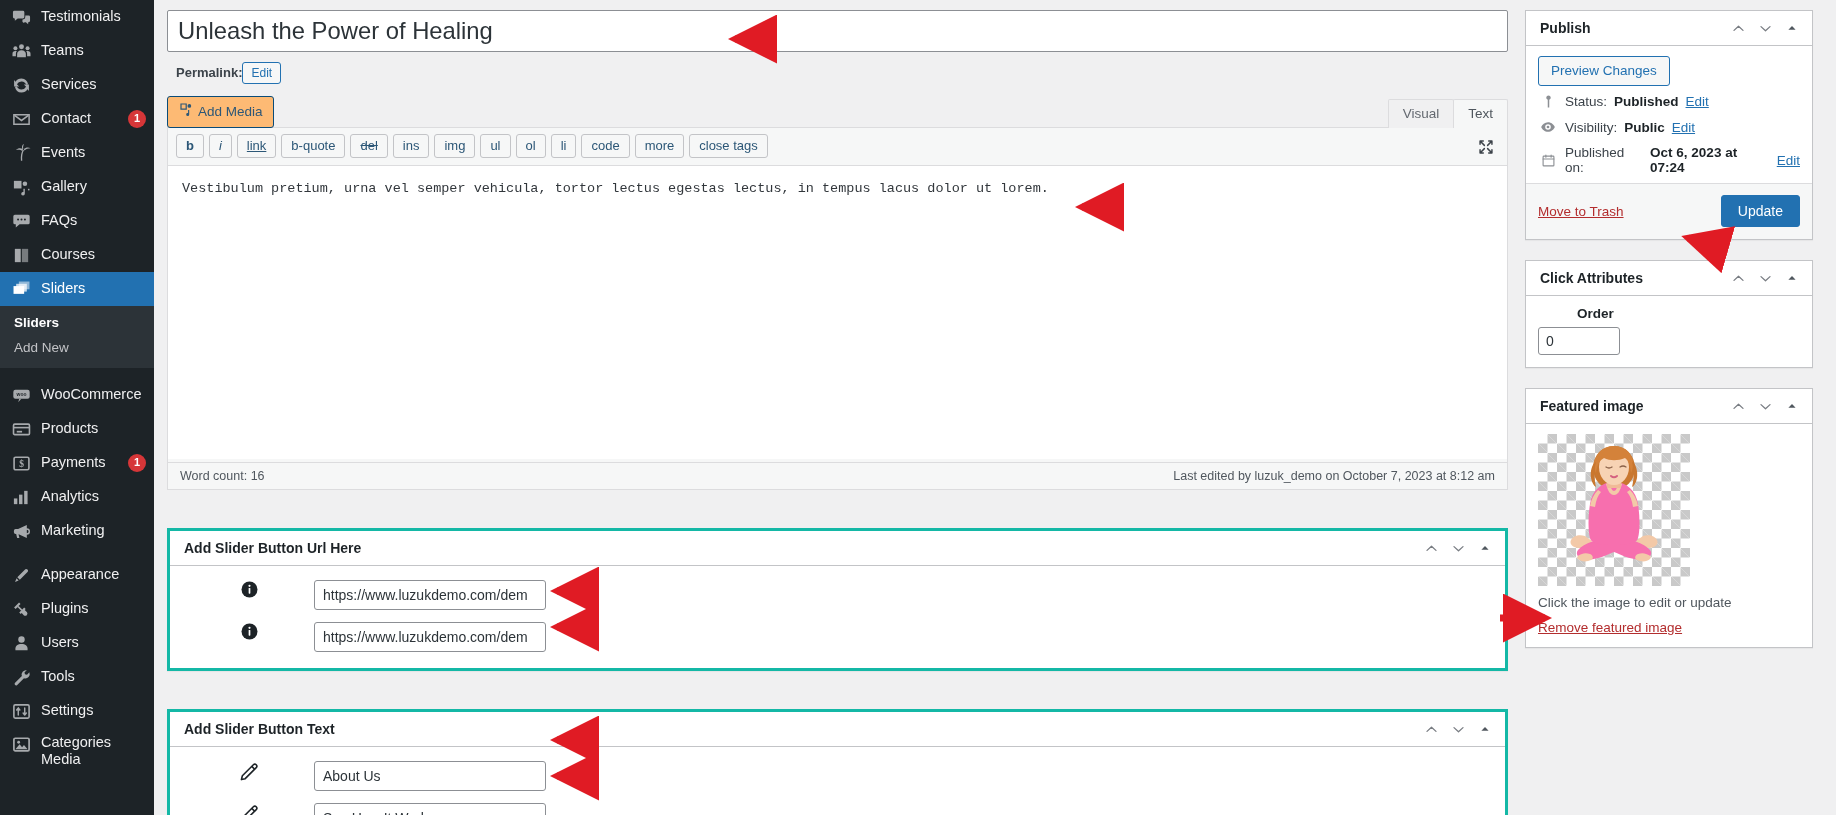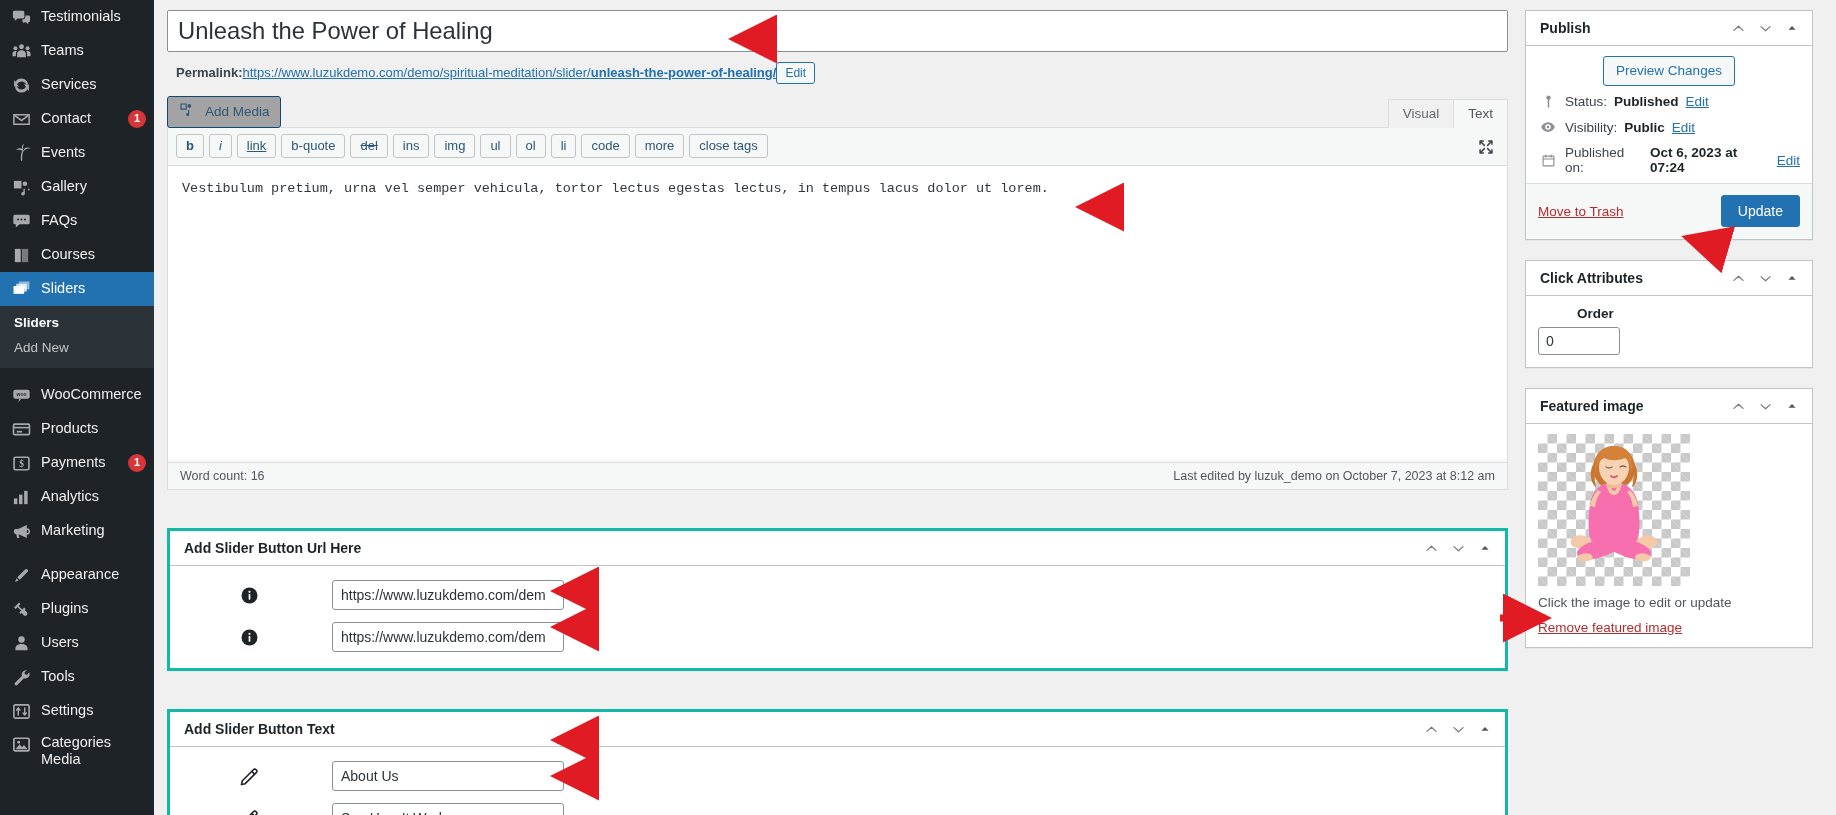--- a/index.html
+++ b/index.html
@@ -82,22 +82,22 @@
   .btn-small {
     background: #f6f7f7; border: 1px solid #2271b1; color: #2271b1;
     border-radius: 3px; font-size: 12px; padding: 1px 8px; line-height: 18px;
     cursor: pointer; font-family: "Liberation Sans", sans-serif;
   }
 
   
   .editor-wrap { margin-top: 12px; position: relative; }
   .media-row { display: flex; align-items: flex-end; justify-content: space-between; }
   .btn-addmedia {
-    display: inline-flex; align-items: center; gap: 11px;
-    background: #a3a3a3; border: 1px solid #0a4b78; color: #2c5777;
+    display: inline-flex; align-items: center; gap: 4px;
+    background: #fdba74; border: 1px solid #0a4b78; color: #2c5777;
     border-radius: 3px; padding: 4px 10px; font-size: 13.5px; cursor: pointer;
     line-height: 20px;
   }
   .ed-tabs { display: flex; align-items: flex-end; gap: 0; }
   .ed-tab {
     padding: 6px 14px 7px 14px; font-size: 13.5px; color: #646970;
     border: 1px solid #dcdcde; border-bottom: none; background: #f0f0f1;
     border-top-left-radius: 2px; border-top-right-radius: 2px;
     cursor: pointer; margin-left: -1px;
   }
@@ -141,40 +141,40 @@
   .postbox-header {
     display: flex; align-items: center; justify-content: space-between;
     padding: 9px 12px 9px 14px; border-bottom: 1px solid #c3c4c7;
   }
   .postbox-title { font-size: 14px; font-weight: 700; color: #1d2327; }
   .handle-actions { display: flex; align-items: center; gap: 11px; color: #787c82; }
   .handle-actions span { cursor: pointer; display: inline-flex; width: 16px; height: 16px;
     align-items: center; justify-content: center; }
   .postbox-inside { padding: 14px 14px 16px 14px; }
 
-  .field-row { display: flex; align-items: center; gap: 18px; margin-bottom: 12px; }
+  .field-row { display: flex; align-items: flex-start; gap: 0; margin-bottom: 12px; }
   .field-row:last-child { margin-bottom: 0; }
   .field-icon {
     width: 130px; min-width: 130px; display: flex; justify-content: center;
     align-items: center; color: #1d2327;
   }
   .txt-input {
     width: 232px; height: 30px; border: 1px solid #8c8f94; border-radius: 3px;
     padding: 0 8px; font-size: 14px; color: #2c3338; background: #fff;
     font-family: "Liberation Sans", sans-serif; outline: none;
   }
 
   
   .side-box {
     background: #fff; border: 1px solid #c3c4c7; margin-bottom: 20px;
     box-shadow: 0 1px 1px rgba(0,0,0,.04);
   }
   .side-box .postbox-inside { padding: 10px 12px 12px 12px; }
   .submitbox-minor { padding: 10px 12px 6px 12px; }
-  .preview-row { display: flex; justify-content: center; }
+  .preview-row { display: flex; justify-content: flex-start; }
   .btn-secondary {
     background: #f6f7f7; border: 1px solid #2271b1; color: #2271b1;
     border-radius: 3px; padding: 4px 12px; font-size: 13.5px; cursor: pointer;
     line-height: 20px; font-family: "Liberation Sans", sans-serif;
   }
   .misc-row {
     display: flex; align-items: center; gap: 7px;
     padding: 8px 0 2px 0; font-size: 13.5px; color: #3c434a;
   }
   .misc-row .m-ico { width: 20px; min-width: 20px; color: #8c8f94;
@@ -426,21 +426,20 @@
   <div class="wrap">
 
     <div class="col-main">
 
       
       <input class="title-box" id="post-title" value="Unleash the Power of Healing" style="">
 
       
       <div class="permalink-row">
         <span class="pl-label">Permalink:</span>
-        <a class="pl-link" href="#"><span>https://www.luzukdemo.com/demo/spiritual-meditation/slider/</span><span class="pl-slug">unleash-the-power-of-healing/</span></a>
         <button class="btn-small">Edit</button>
       </div>
 
       
       <div class="editor-wrap">
         <div class="media-row">
           <button class="btn-addmedia">
             <span>
               <svg width="16" height="16" viewBox="0 0 20 20" fill="#2c5777">
                 <path d="M3 3h8v8H3V3zm1.5 1.5v5h5v-5h-5z"></path>

